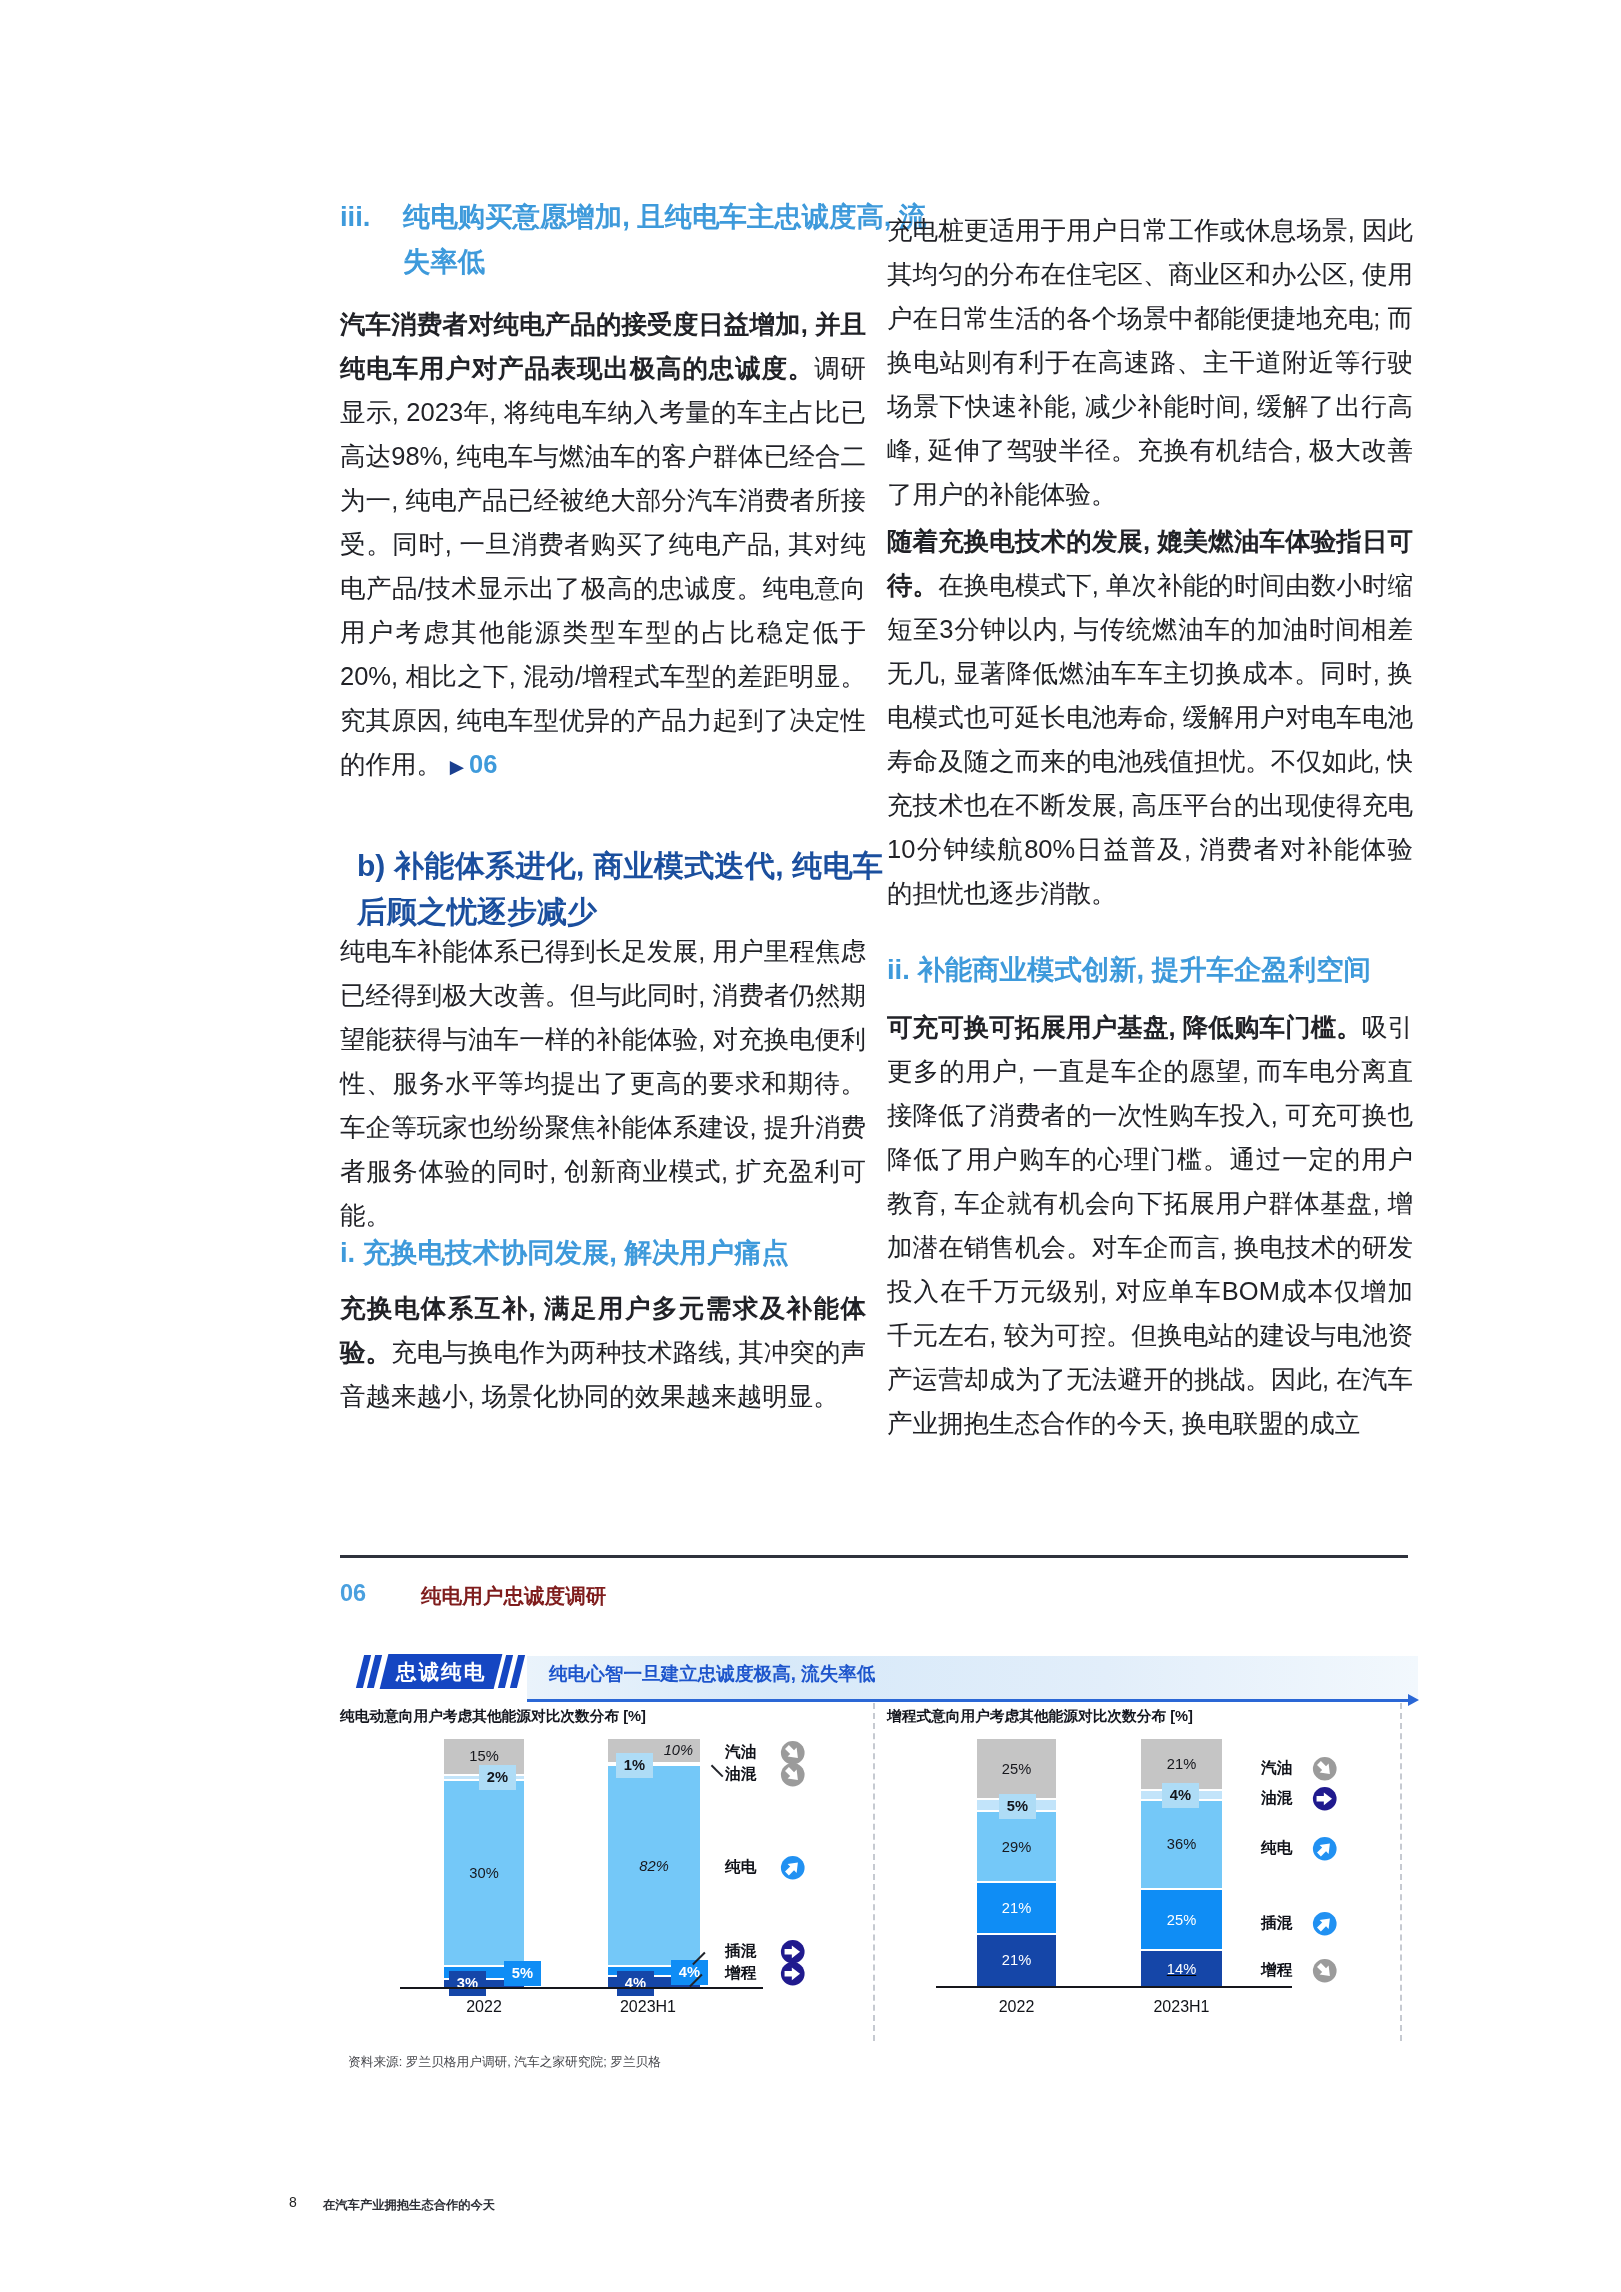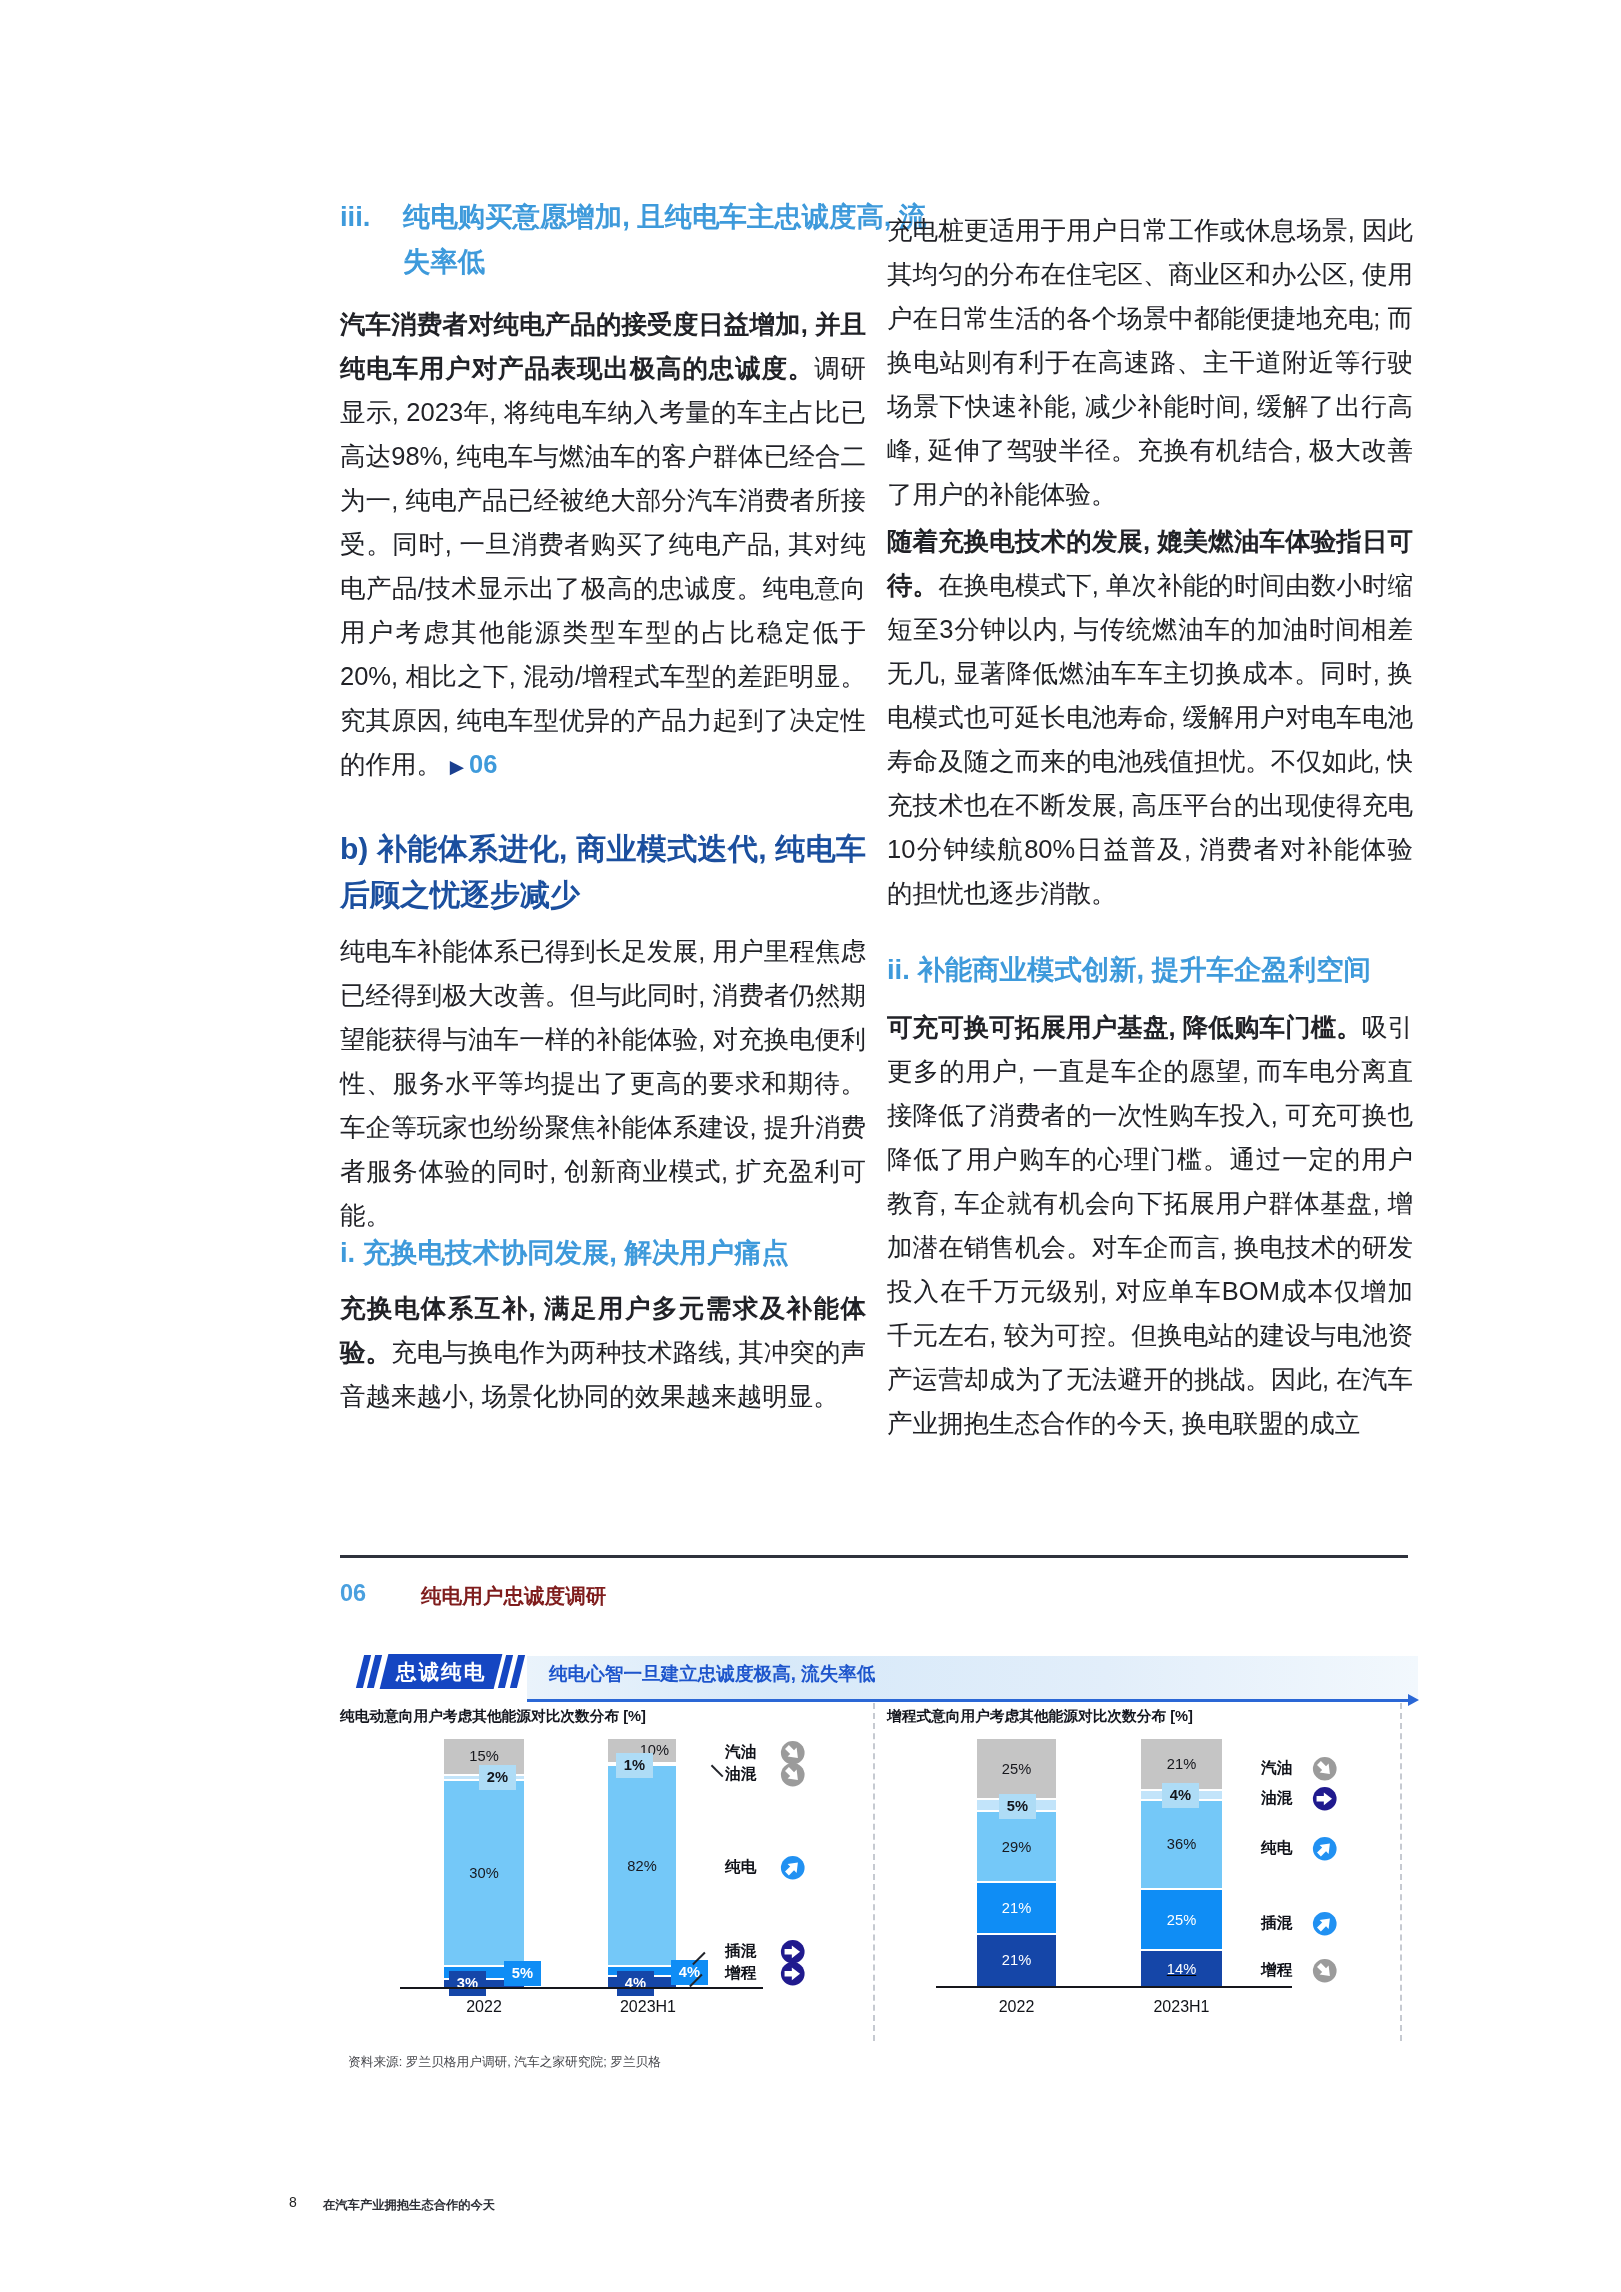--- a/index.html
+++ b/index.html
@@ -4,21 +4,21 @@
 <title>Report Page</title>
 <style>
   html,body{margin:0;padding:0;background:#fff;}
   #page{position:relative;width:1621px;height:2293px;background:#ffffff;overflow:hidden;
         font-family:"Liberation Sans","DejaVu Sans",sans-serif;}
   .abs{position:absolute;}
 
   
   .body-p{font-size:25.5px;line-height:44px;text-align:justify;color:#212227;margin:0;}
   .h-blue{font-size:27.4px;line-height:45px;font-weight:700;color:#3E9ADB;margin:0;}
-  .h-navy{font-size:30px;line-height:46px;font-weight:700;color:#1B4F9E;margin:0;text-align:justify;}
+  .h-navy{font-size:30px;line-height:46px;font-weight:700;color:#1B4F9E;margin:17px;text-align:justify;}
   .hang{padding-left:63px;}
   .hnum{position:absolute;left:0;top:0;}
   .ref-arrow{color:#1B3F8F;font-size:18.6px;margin-left:7.8px;}
   .ref-num{color:#3E9ADB;font-weight:700;font-size:25.5px;margin-left:4.9px;}
 
   
   .fig-rule{background:#2F323C;height:2.9px;}
   .fig-num{font-size:23.5px;font-weight:700;color:#4AA0DF;}
   .fig-title{font-size:20.6px;font-weight:700;color:#7f1d1d;}
   .stripe{position:absolute;width:6.9px;height:33px;background:#1546C2;transform:skewX(-14deg);}
@@ -124,21 +124,21 @@
     <div class="seg seg-gray" style="height: 14.8515%;">
         <span class="seg-label">15%</span>
       </div>
     <div class="seg seg-pale" style="height: 1.9802%;"></div>
     <div class="seg seg-light" style="height: 75.2475%;">
         <span class="seg-label">30%</span>
       </div>
     <div class="seg seg-blue" style="height: 4.9505%;"></div>
     <div class="seg seg-navy" style="height: 2.9703%;"></div>
   </div>
-  <div class="bar" style="left:608px;top:1739px;width:68px;height:248px;">
+  <div class="bar" style="left:608px;top:1739px;width:92px;height:248px;font-style:italic;">
     <div class="seg seg-gray align-right" style="height: 9.90099%;">
         <span class="seg-label">10%</span>
       </div>
     <div class="seg seg-pale" style="height: 0.990099%;"></div>
     <div class="seg seg-light" style="height: 81.1881%;">
         <span class="seg-label">82%</span>
       </div>
     <div class="seg seg-blue" style="height: 3.9604%;"></div>
     <div class="seg seg-navy" style="height: 3.9604%;"></div>
   </div>

